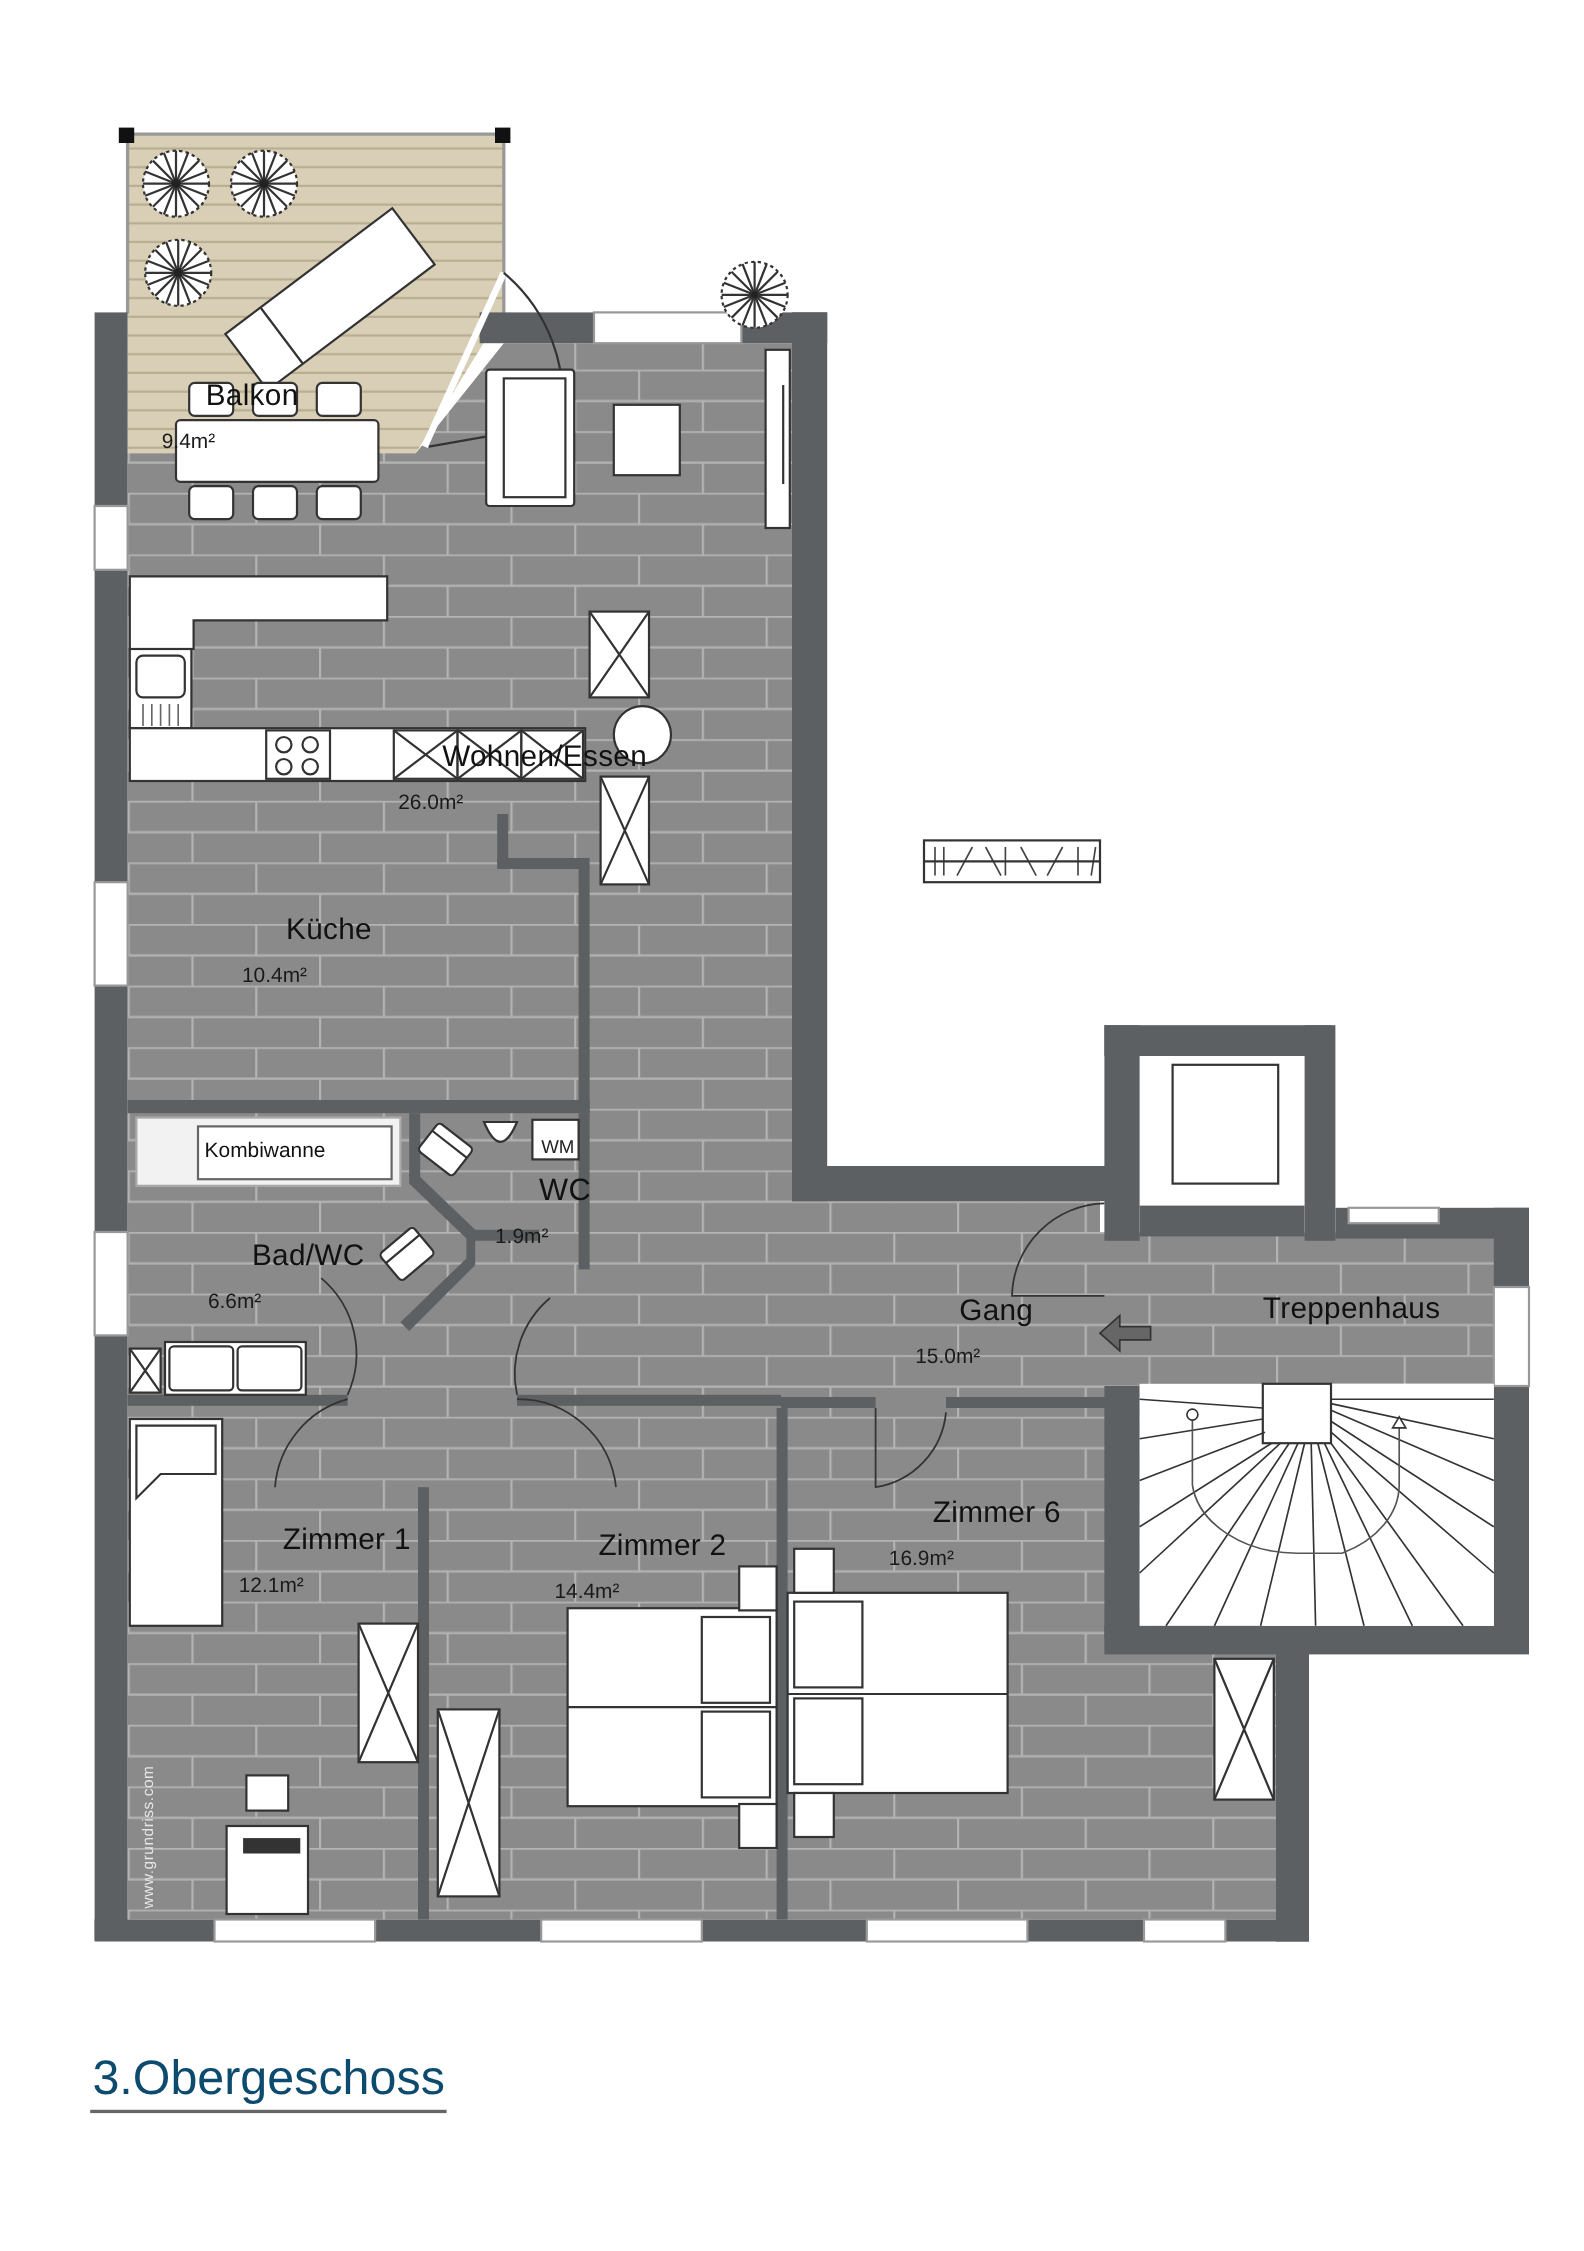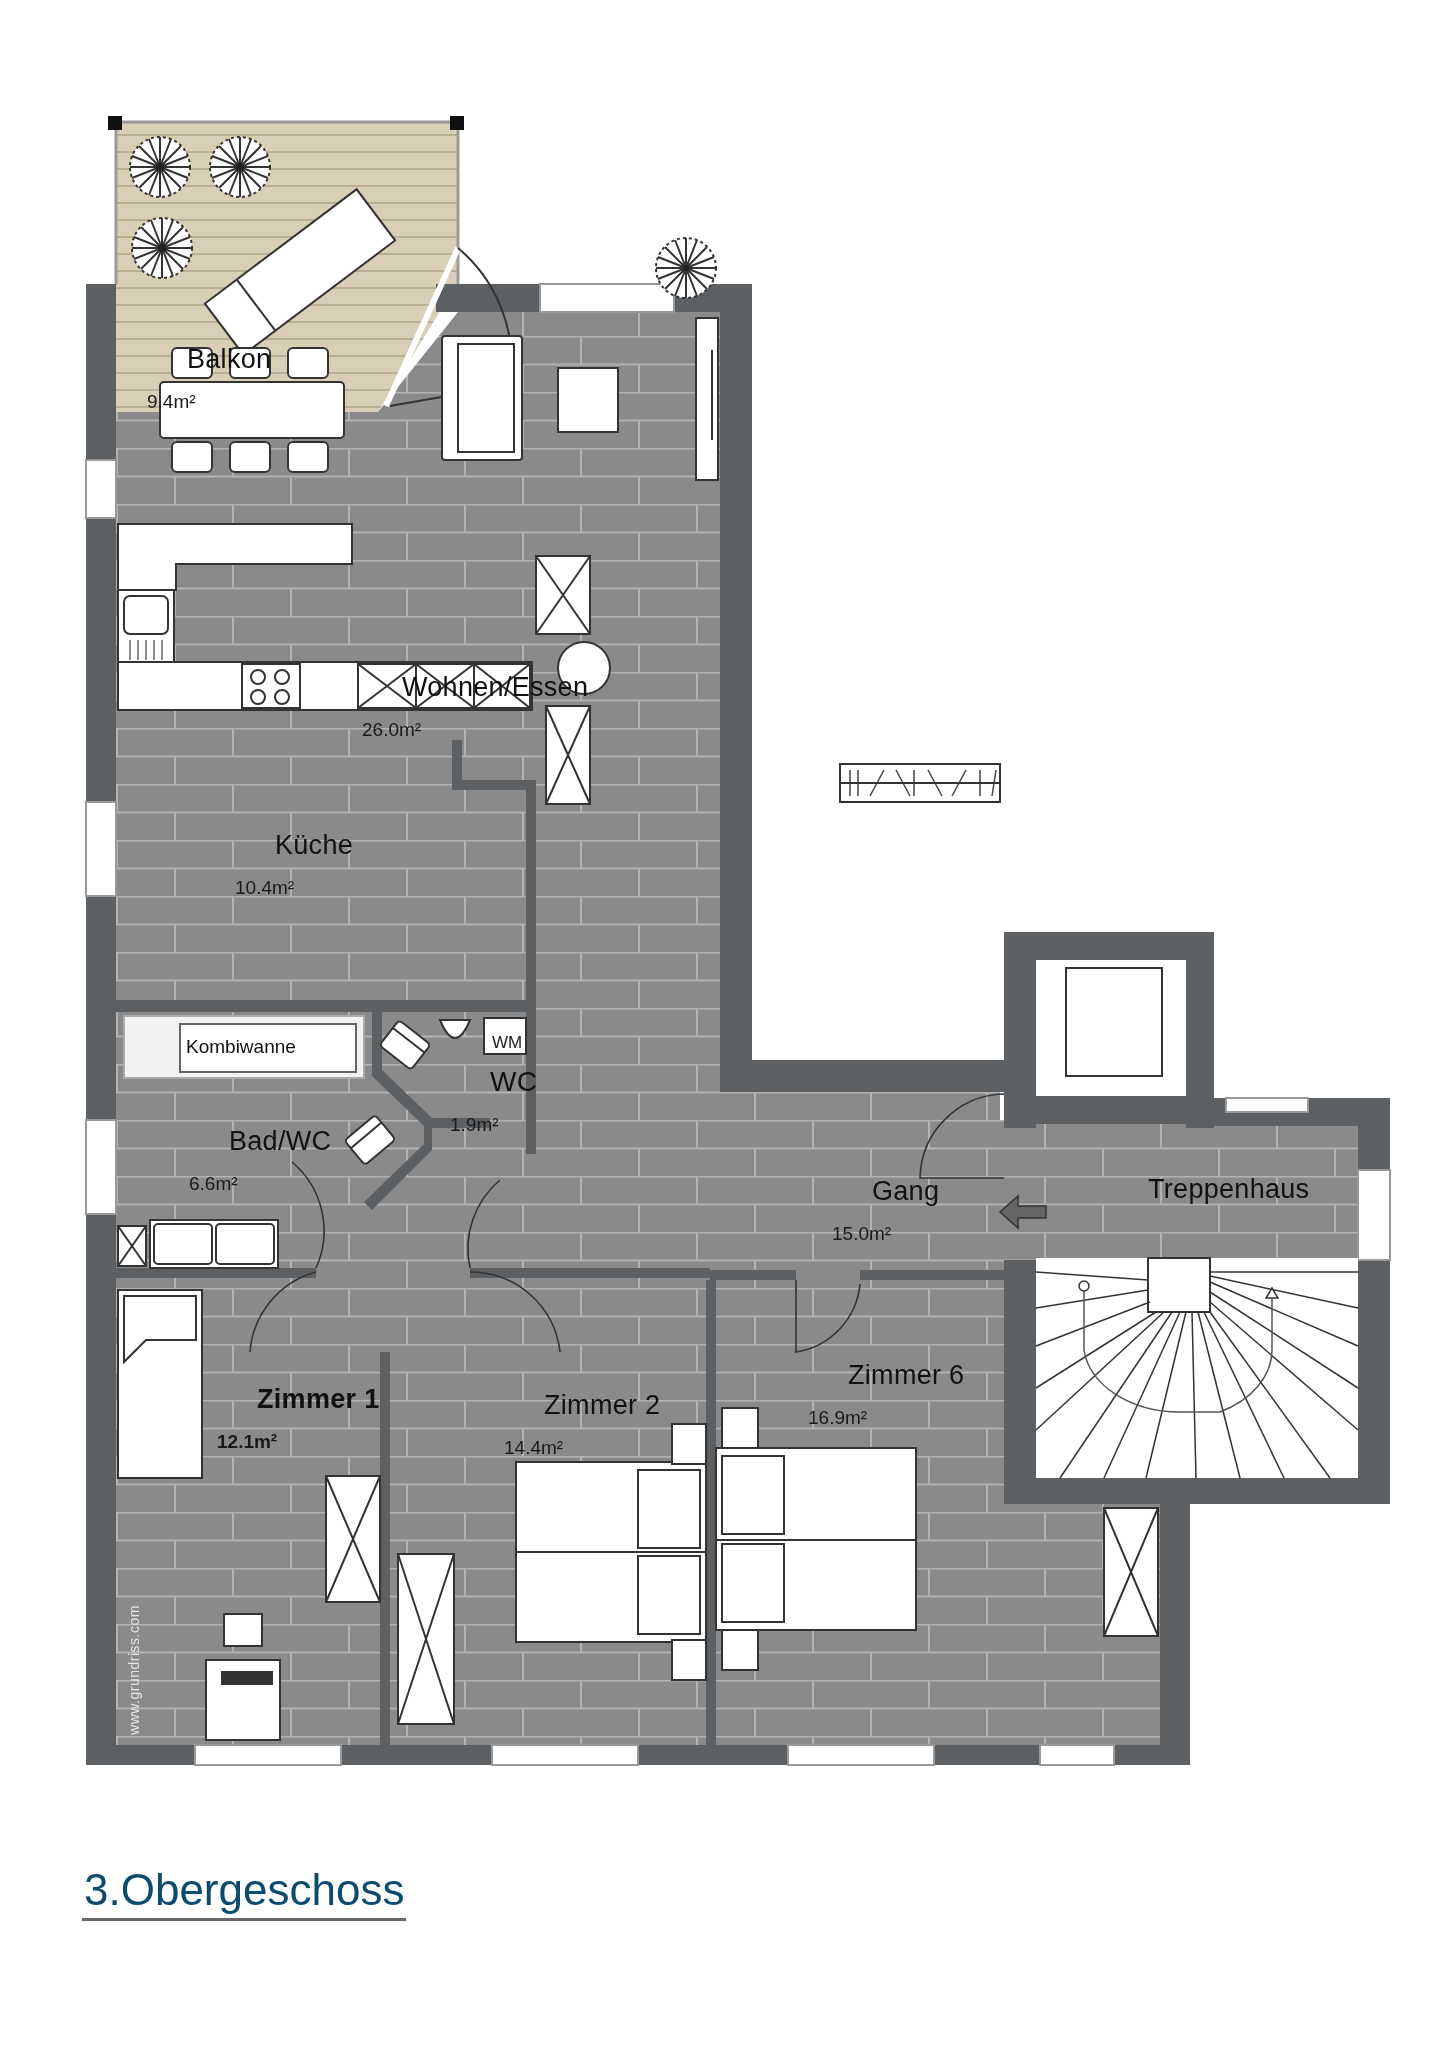--- a/index.html
+++ b/index.html
@@ -301,40 +301,40 @@
 </svg>
 
 <div class="lbl" style="left:147px;top:346px;">
   <span class="name">Balkon</span>
   <span class="area">9.4m²</span>
 </div>
 <div class="lbl" style="left:362px;top:674px;">
   <span class="name">Wohnen/Essen</span>
   <span class="area">26.0m²</span>
 </div>
-<div class="lbl" style="left:235px;top:832px;">
+<div class="lbl" style="left:220px;top:832px;">
   <span class="name">Küche</span>
   <span class="area">10.4m²</span>
 </div>
 <div class="lbl" style="left:189px;top:1128px;">
   <span class="name">Bad/WC</span>
   <span class="area">6.6m²</span>
 </div>
 <div class="lbl" style="left:450px;top:1068px;">
   <span class="name" style="font-size:28px;">WC</span>
   <span class="area">1.9m²</span>
 </div>
 <div class="lbl" style="left:832px;top:1178px;">
   <span class="name">Gang</span>
   <span class="area">15.0m²</span>
 </div>
 <div class="lbl" style="left:1108px;top:1176px;">
   <span class="name">Treppenhaus</span>
 </div>
-<div class="lbl" style="left:217px;top:1386px;font-weight:bold;">
+<div class="lbl" style="left:217px;top:1386px;">
   <span class="name">Zimmer 1</span>
   <span class="area">12.1m²</span>
 </div>
 <div class="lbl" style="left:504px;top:1392px;">
   <span class="name">Zimmer 2</span>
   <span class="area">14.4m²</span>
 </div>
 <div class="lbl" style="left:808px;top:1362px;">
   <span class="name">Zimmer 6</span>
   <span class="area">16.9m²</span>

